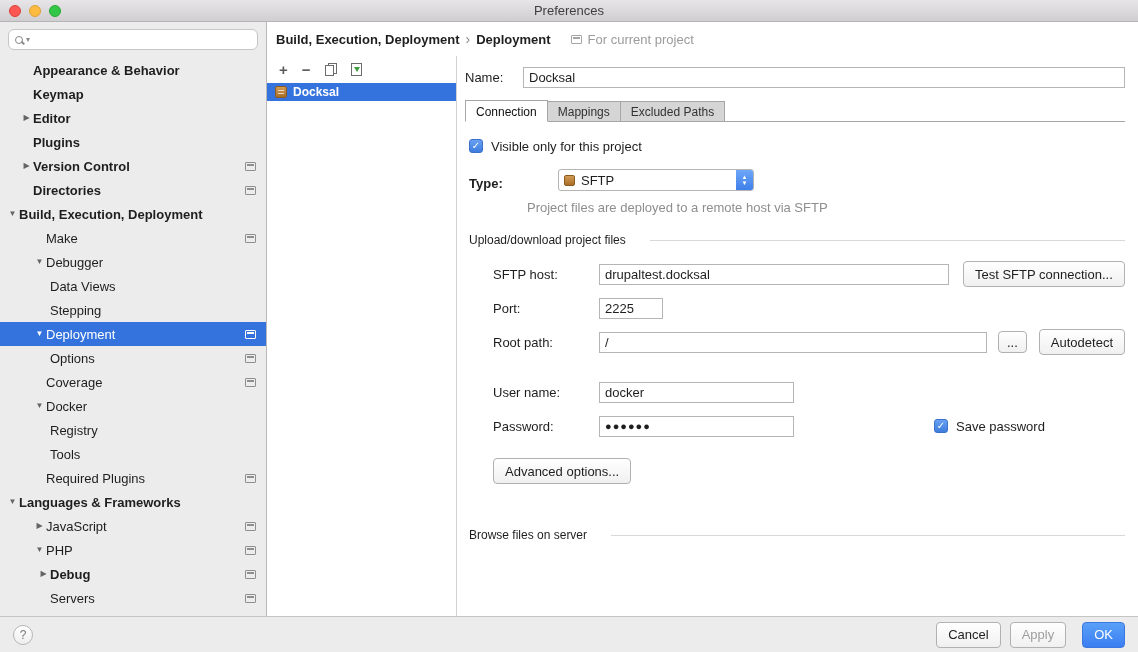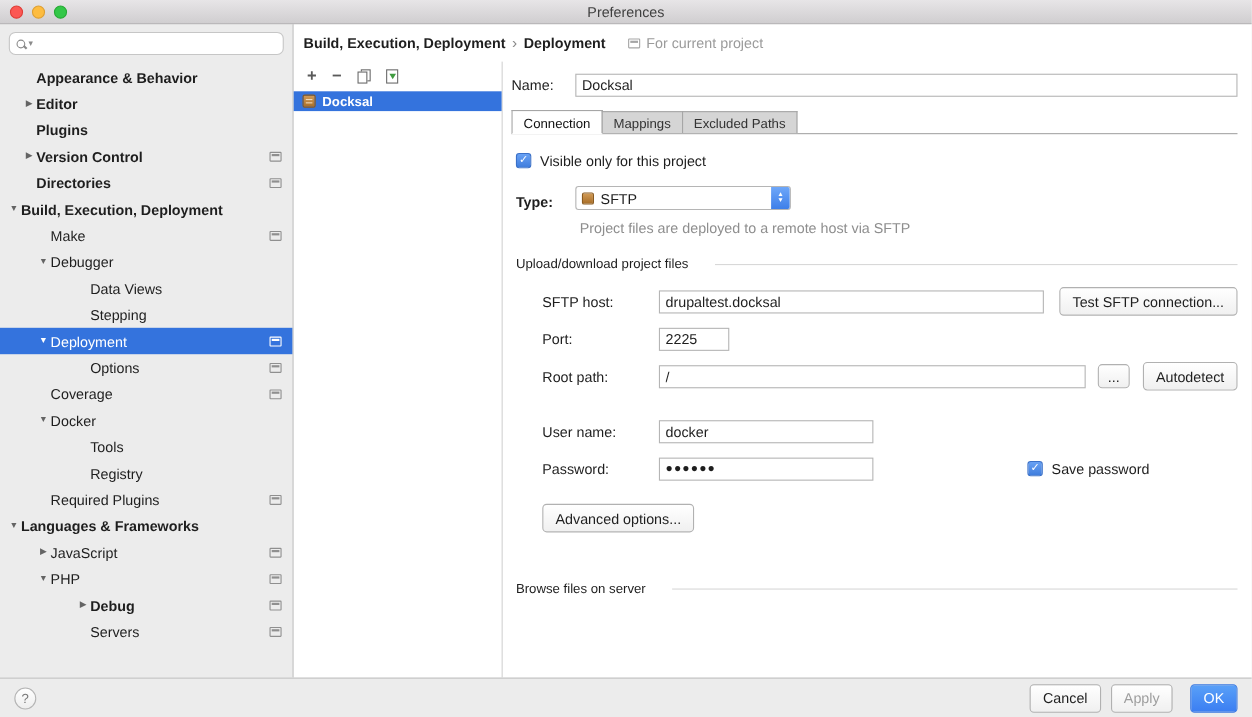--- a/index.html
+++ b/index.html
@@ -31,21 +31,21 @@
   .search input { border:none; outline:none; flex:1; font-size:12px; background:transparent; font-family:inherit; min-width:0; }
 
   .tree { flex:1; padding-top:2px; }
   .tree-item { height:24px; display:flex; align-items:center; color:#1e1e1e; cursor:default; }
   .chev { flex:0 0 13px; font-size:8px; color:#646464; text-align:center; line-height:24px; }
   .lbl { white-space:nowrap; }
   .bold > .lbl { font-weight:bold; }
   .lvl0 { padding-left:6px; }
   .lvl1 { padding-left:20px; }
   .lvl2 { padding-left:33px; }
-  .lvl3 { padding-left:69px; }
+  .lvl3 { padding-left:37px; }
   .spacer { flex:1; }
   .proj-icon { width:11px; height:9px; border:1px solid #8f8f8f; border-radius:1px; position:relative; display:inline-block; margin-right:10px; flex:0 0 auto; }
   .proj-icon::after { content:""; position:absolute; left:1px; right:1px; top:1px; height:2px; background:#8f8f8f; }
   .tree-item.selected { background:#3473dd; color:#fff; }
   .tree-item.selected .chev { color:#fff; }
   .tree-item.selected .proj-icon { border-color:#fff; }
   .tree-item.selected .proj-icon::after { background:#fff; }
 
   
   .main { flex:1; display:flex; flex-direction:column; background:#fff; min-width:0; }
@@ -89,21 +89,21 @@
   .tab-panel { padding:14px 0 0 4px; display:flex; flex-direction:column; }
 
   .check-row { display:flex; align-items:center; gap:8px; height:20px; }
   .checkbox { width:14px; height:14px; border-radius:3px; background:linear-gradient(#68a1f4,#3f7ddd); border:1px solid #3a70c8; color:#fff; font-size:10px; line-height:12px; text-align:center; flex:0 0 auto; cursor:default; }
 
   .type-row { display:flex; align-items:flex-end; margin-top:13px; }
   .type-row .flabel { width:54px; font-weight:bold; }
   .combo { height:22px; border:1px solid #b5b5b5; border-radius:3px; display:flex; align-items:center; background:#fff; padding-left:5px; overflow:hidden; cursor:default; }
   .combo .combo-label { flex:1; white-space:nowrap; }
   .stepper { width:17px; align-self:stretch; background:linear-gradient(#6ea7f9,#3e7fe9); display:flex; flex-direction:column; align-items:center; justify-content:center; color:#fff; font-size:6px; line-height:6px; flex:0 0 17px; }
-  .type-combo { width:196px; }
+  .type-combo { width:196px;margin-left:35px; }
   .auth-combo { width:316px; }
   .combo-icon { width:11px; height:11px; border-radius:2px; background:linear-gradient(#d19a55,#a96f28); border:1px solid #8a5a1e; margin-right:6px; flex:0 0 auto; }
 
   .help-text { color:#8e8e8e; margin:9px 0 0 58px; }
 
   .section { display:flex; align-items:center; gap:24px; margin-top:18px; }
   .section .sec-label { color:#1e1e1e; font-size:12px; white-space:nowrap; }
   .section .sec-line { flex:1; height:1px; background:#d8d8d8; }
 
   .frow { display:flex; align-items:center; margin-top:10px; margin-left:24px; height:24px; }
@@ -158,20 +158,24 @@
           <input placeholder="" style="">
         </div>
       </div>
       <div class="tree">
 
         <div class="tree-item lvl1 bold">
           <span class="chev"></span>
           <span class="lbl">Appearance &amp; Behavior</span>
         </div>
         <div class="tree-item lvl1 bold">
+          <span class="chev"></span>
+          <span class="lbl">Keymap</span>
+        </div>
+        <div class="tree-item lvl1 bold">
           <span class="chev">▶</span>
           <span class="lbl">Editor</span>
         </div>
         <div class="tree-item lvl1 bold">
           <span class="chev"></span>
           <span class="lbl">Plugins</span>
         </div>
         <div class="tree-item lvl1 bold">
           <span class="chev">▶</span>
           <span class="lbl">Version Control</span>
@@ -223,25 +227,25 @@
           <span class="lbl">Coverage</span>
           <span class="spacer"></span>
           <span class="proj-icon"></span>
         </div>
         <div class="tree-item lvl2">
           <span class="chev">▼</span>
           <span class="lbl">Docker</span>
         </div>
         <div class="tree-item lvl3">
           <span class="chev"></span>
+          <span class="lbl">Registry</span>
+        </div>
+        <div class="tree-item lvl3">
+          <span class="chev"></span>
           <span class="lbl">Tools</span>
-        </div>
-        <div class="tree-item lvl3">
-          <span class="chev"></span>
-          <span class="lbl">Registry</span>
         </div>
         <div class="tree-item lvl2">
           <span class="chev"></span>
           <span class="lbl">Required Plugins</span>
           <span class="spacer"></span>
           <span class="proj-icon"></span>
         </div>
         <div class="tree-item lvl0 bold">
           <span class="chev">▼</span>
           <span class="lbl">Languages &amp; Frameworks</span>

